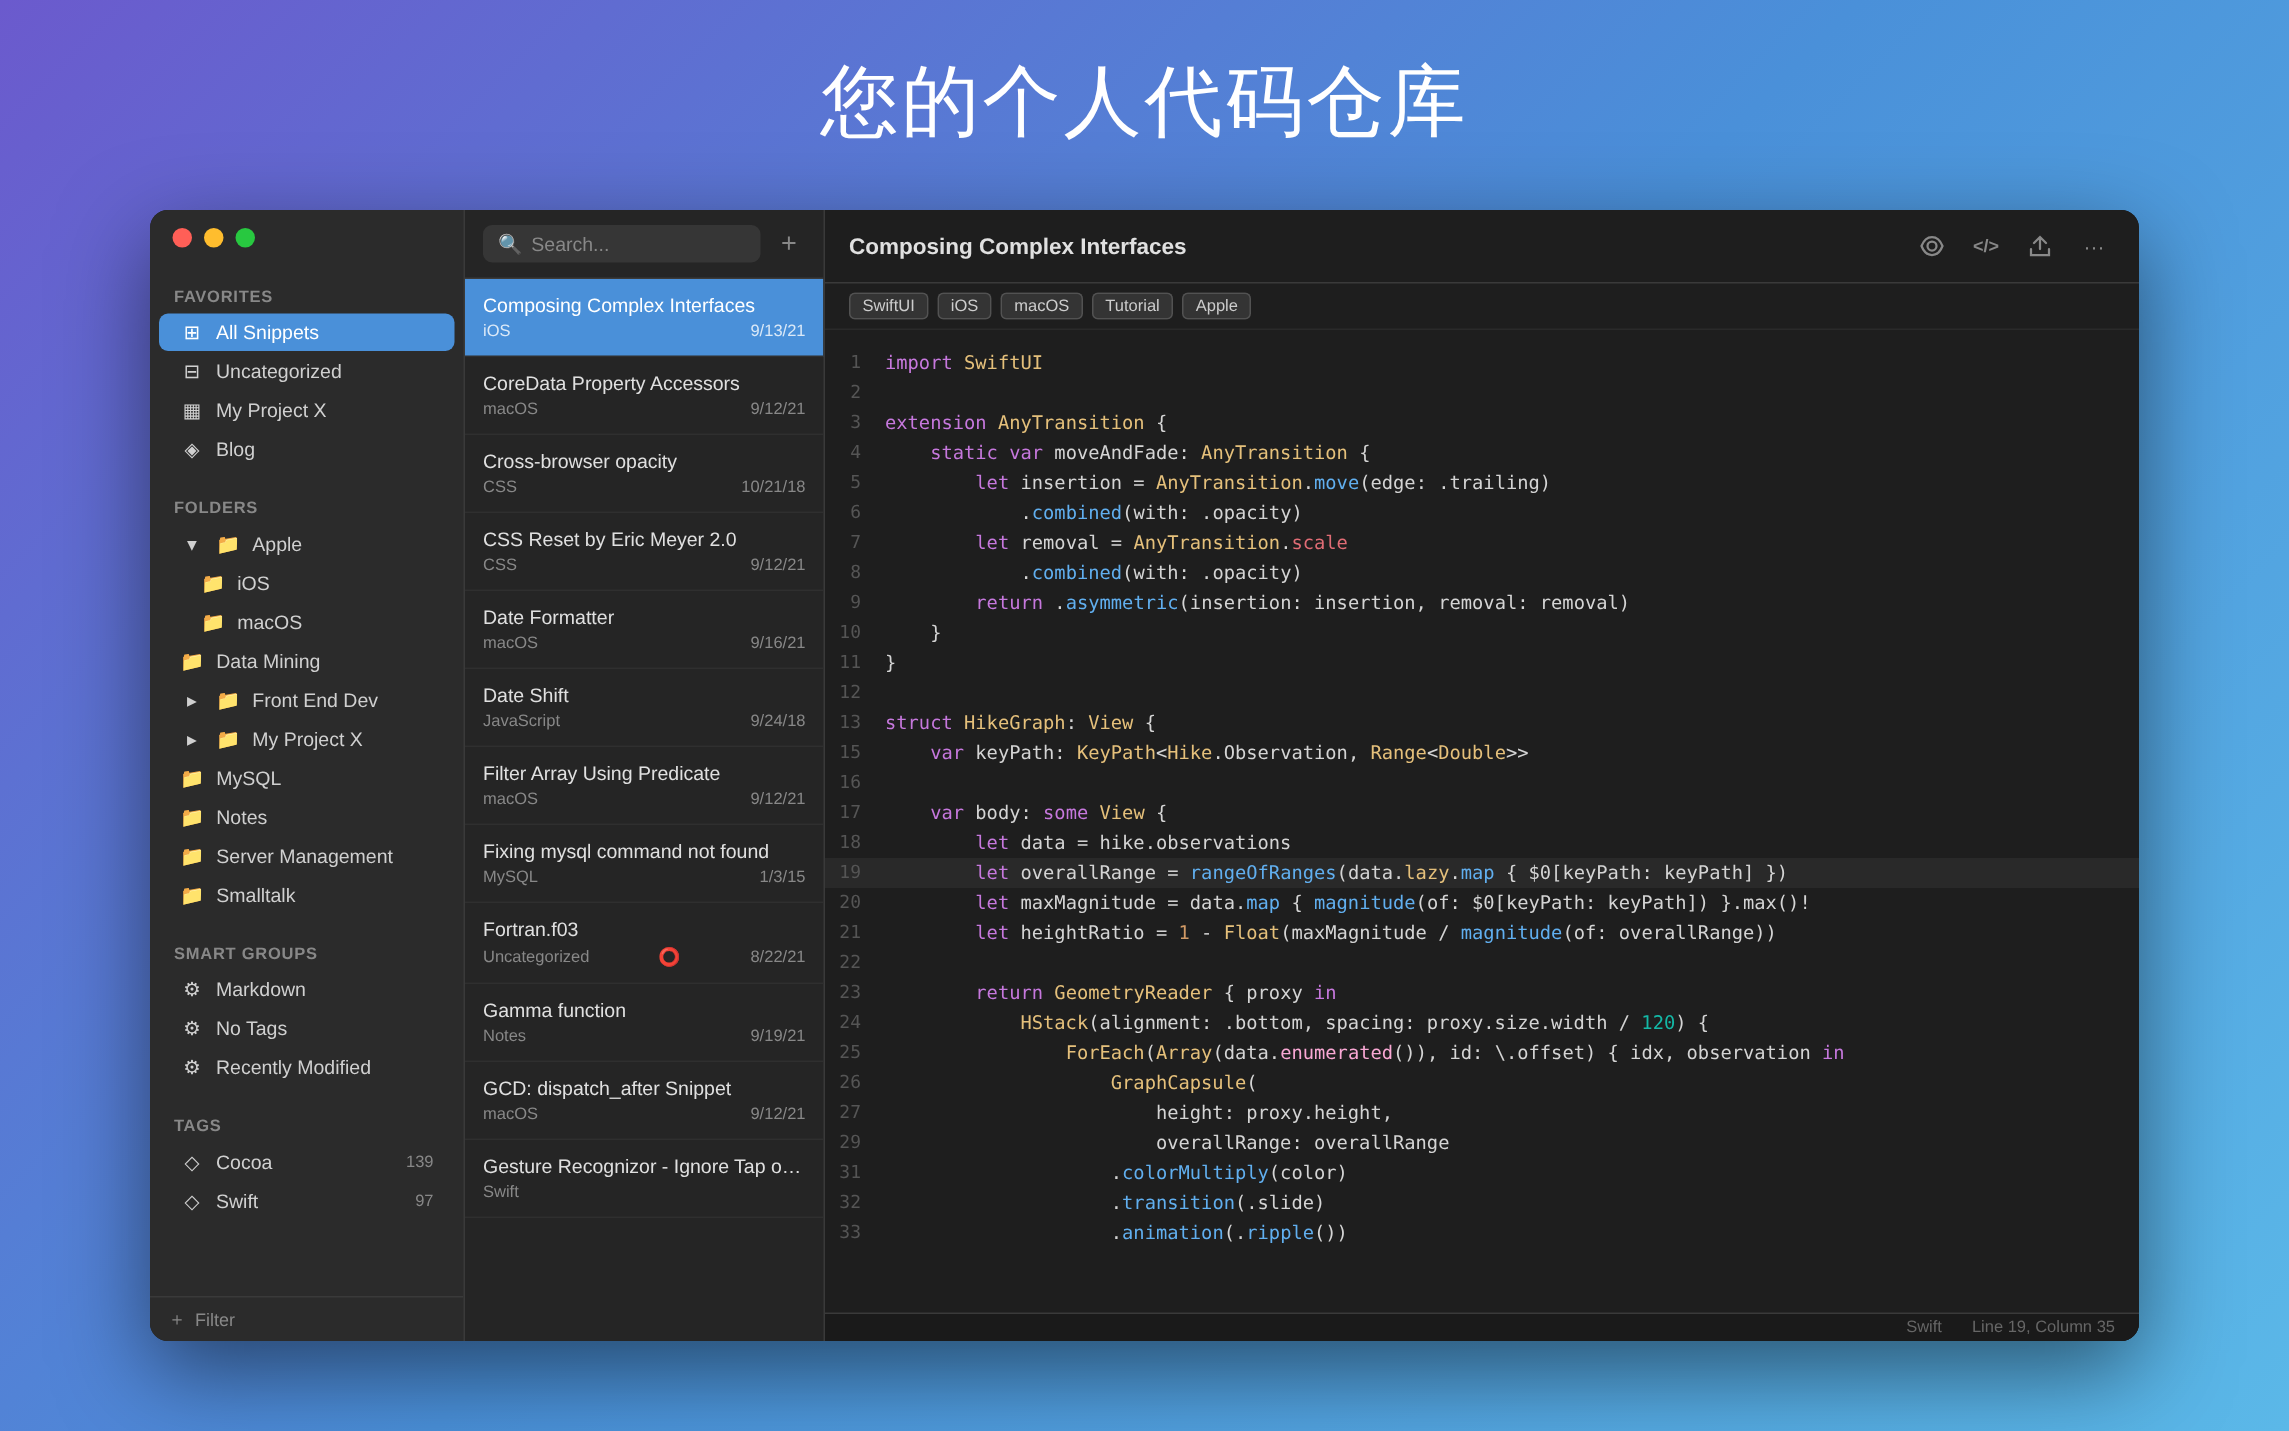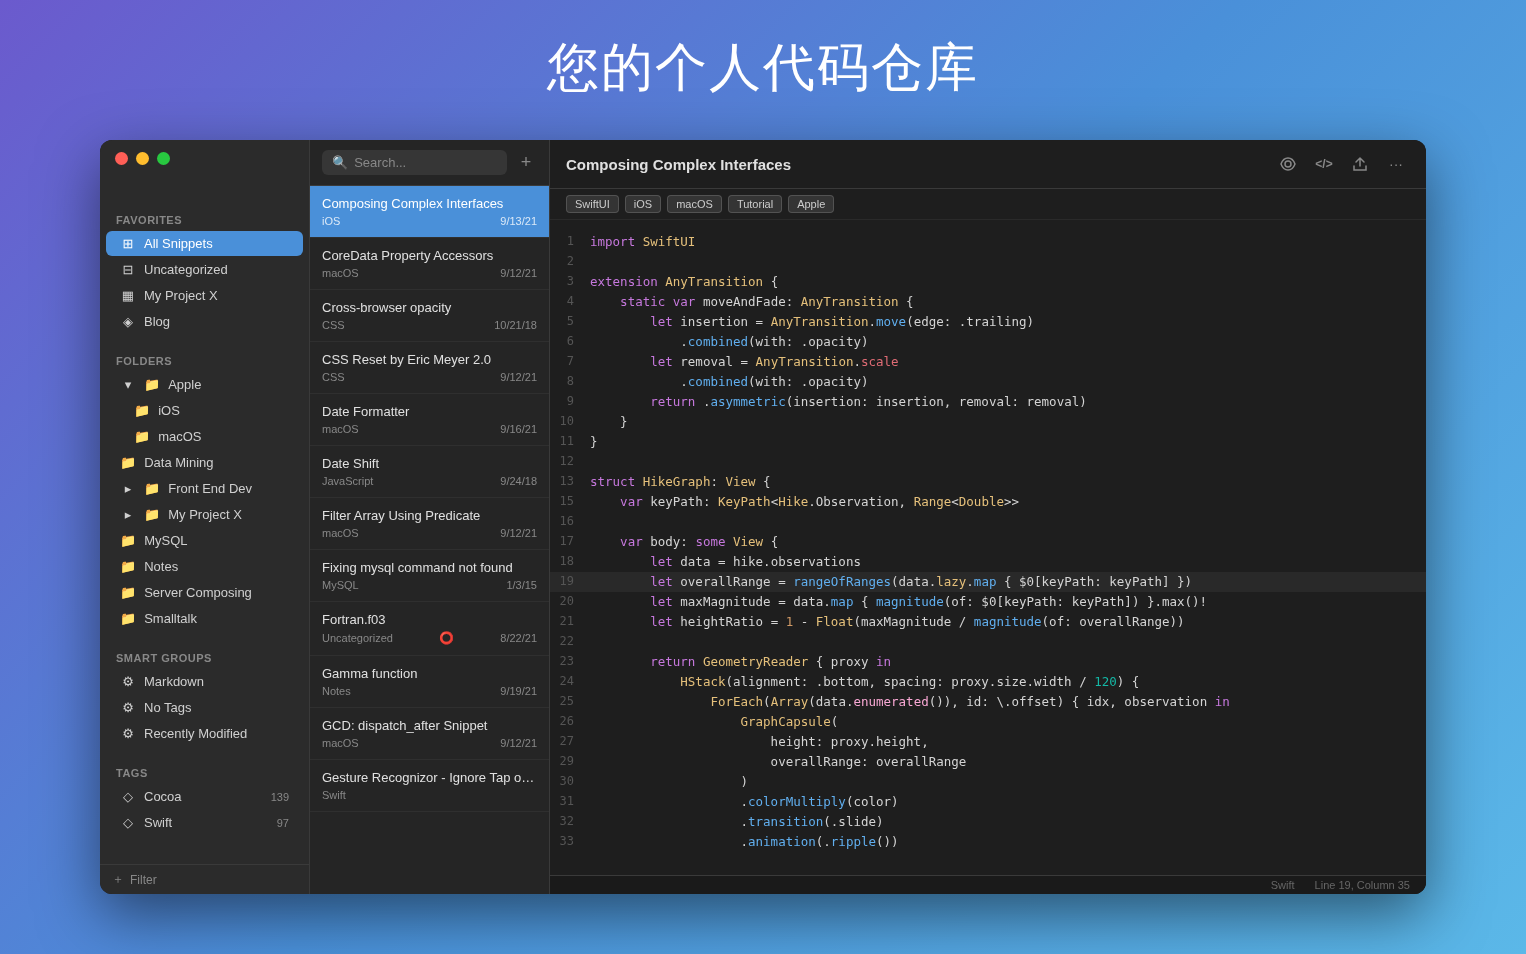--- a/index.html
+++ b/index.html
@@ -71,21 +71,21 @@
     .tl-green { background: #28c840; }
 
     
     .sidebar {
       width: 210px;
       min-width: 210px;
       background: #2b2b2b;
       border-right: 1px solid #3a3a3a;
       display: flex;
       flex-direction: column;
-      padding-top: 62px;
+      padding-top: 40px;
       overflow-y: auto;
     }
 
     .sidebar-section {
       margin-bottom: 8px;
     }
     .sidebar-section-label {
       font-size: 11px;
       font-weight: 600;
       color: #888;
@@ -386,21 +386,21 @@
       <div class="sidebar-item">
         <span class="icon">📁</span>
         <span>MySQL</span>
       </div>
       <div class="sidebar-item">
         <span class="icon">📁</span>
         <span>Notes</span>
       </div>
       <div class="sidebar-item">
         <span class="icon">📁</span>
-        <span>Server Composing</span>
+        <span>Server Management</span>
       </div>
       <div class="sidebar-item">
         <span class="icon">📁</span>
         <span>Smalltalk</span>
       </div>
     </div>
 
     <div class="sidebar-section">
       <div class="sidebar-section-label">Smart Groups</div>
       <div class="sidebar-item">
@@ -668,24 +668,20 @@
       </div>
       <div class="code-line">
         <span class="line-num">27</span>
         <span class="line-content">                        height: proxy.height,</span>
       </div>
       <div class="code-line">
         <span class="line-num">29</span>
         <span class="line-content">                        overallRange: overallRange</span>
       </div>
       <div class="code-line">
-        <span class="line-num">30</span>
-        <span class="line-content">                    )</span>
-      </div>
-      <div class="code-line">
         <span class="line-num">31</span>
         <span class="line-content">                    .<span style="color:#61afef">colorMultiply</span>(color)</span>
       </div>
       <div class="code-line">
         <span class="line-num">32</span>
         <span class="line-content">                    .<span style="color:#61afef">transition</span>(.slide)</span>
       </div>
       <div class="code-line">
         <span class="line-num">33</span>
         <span class="line-content">                    .<span style="color:#61afef">animation</span>(.<span style="color:#61afef">ripple</span>())</span>

